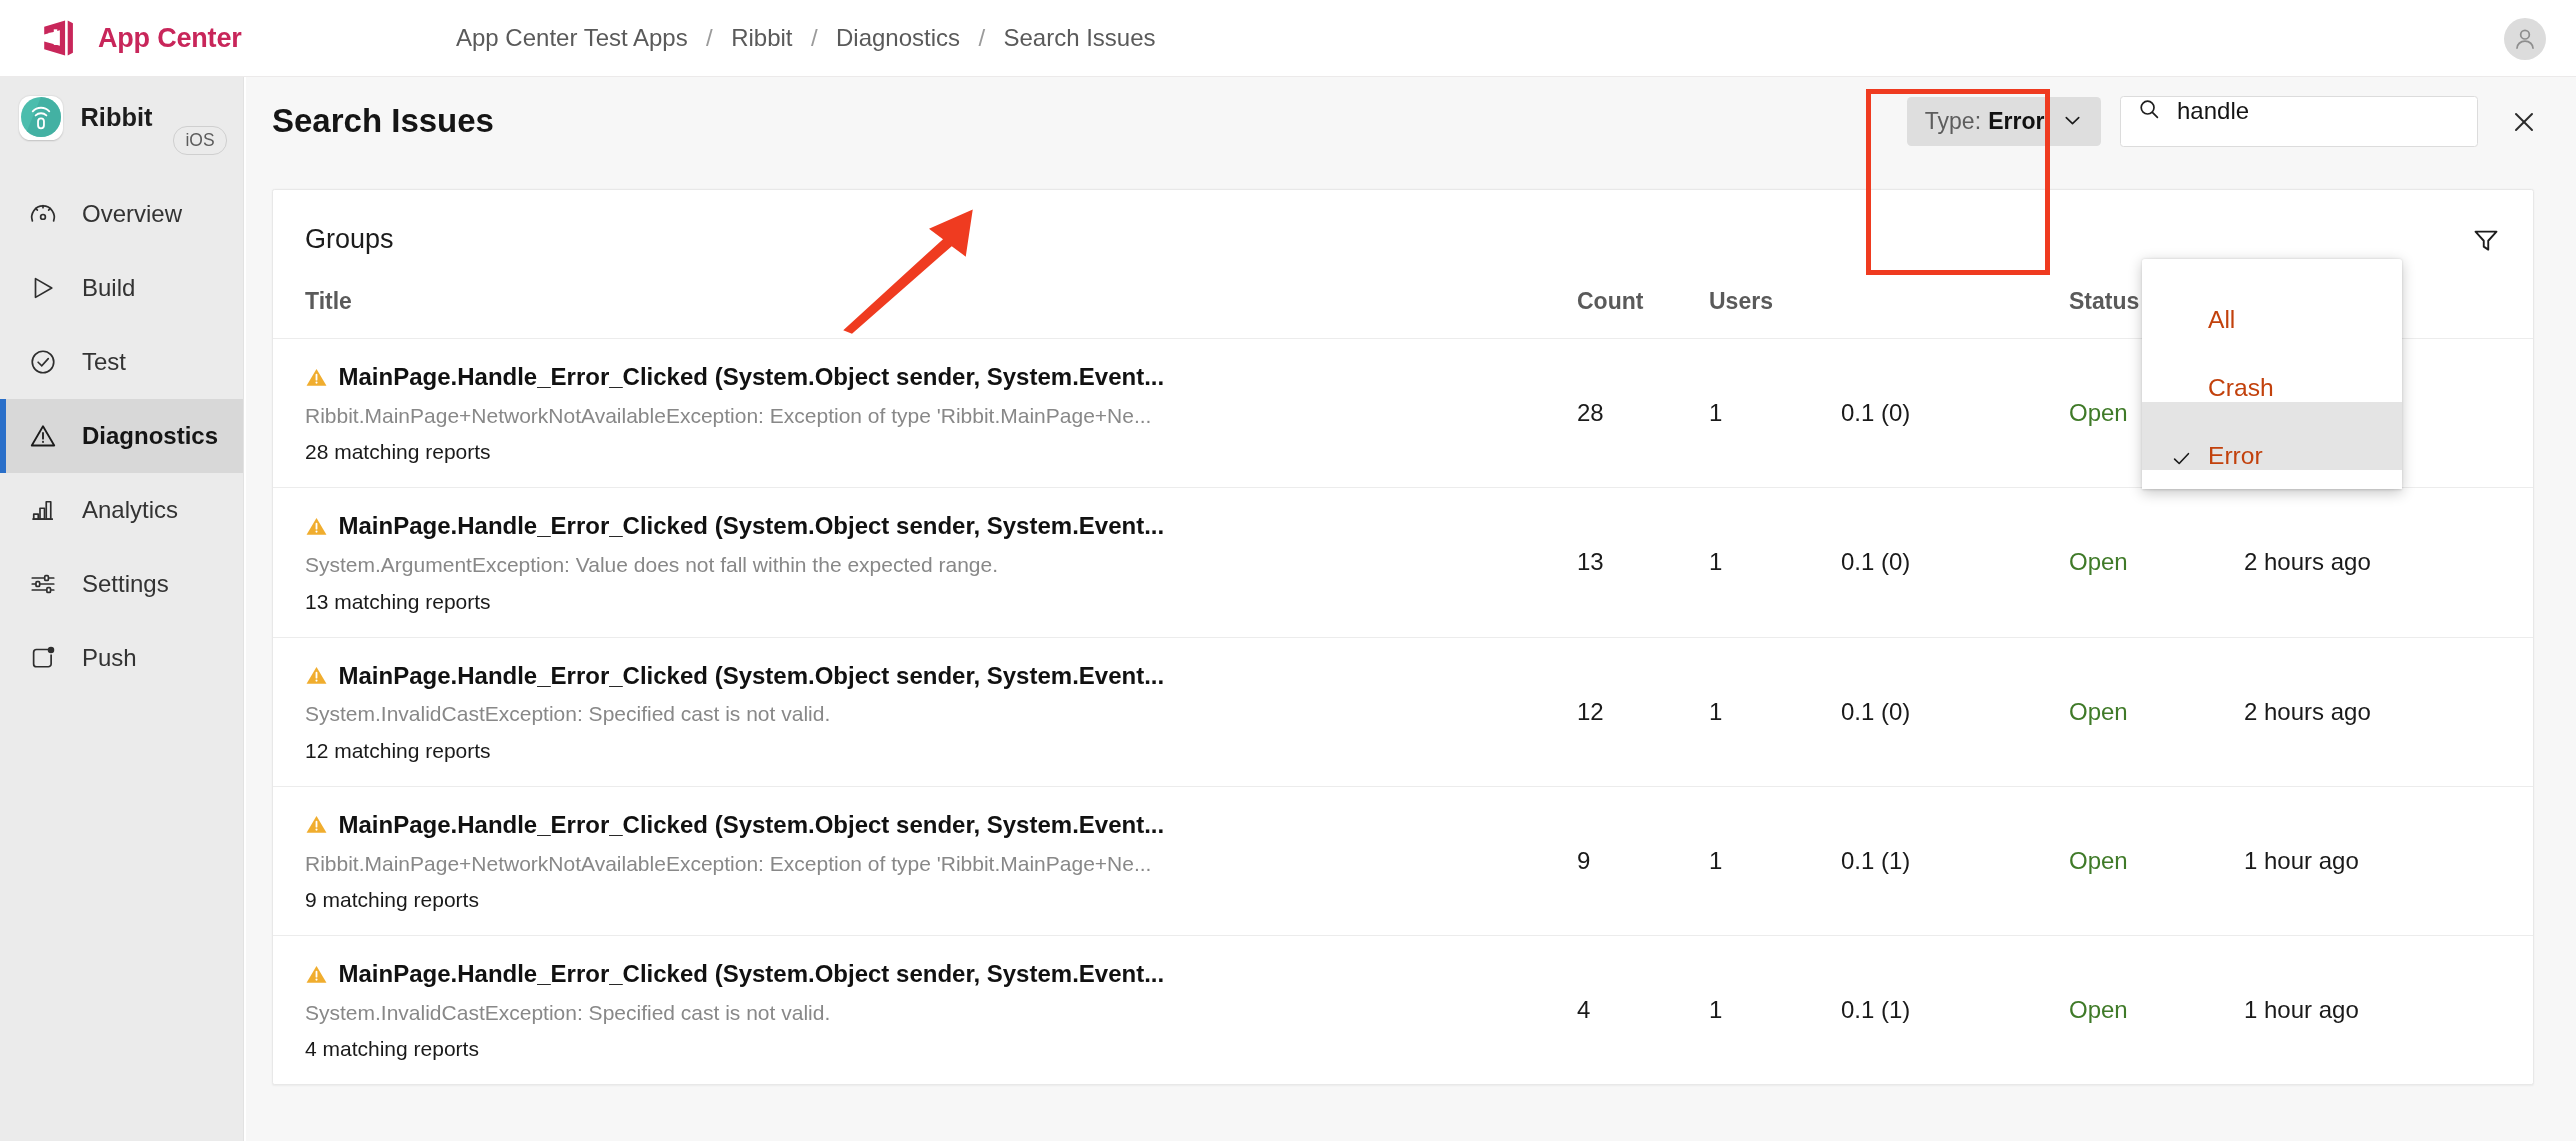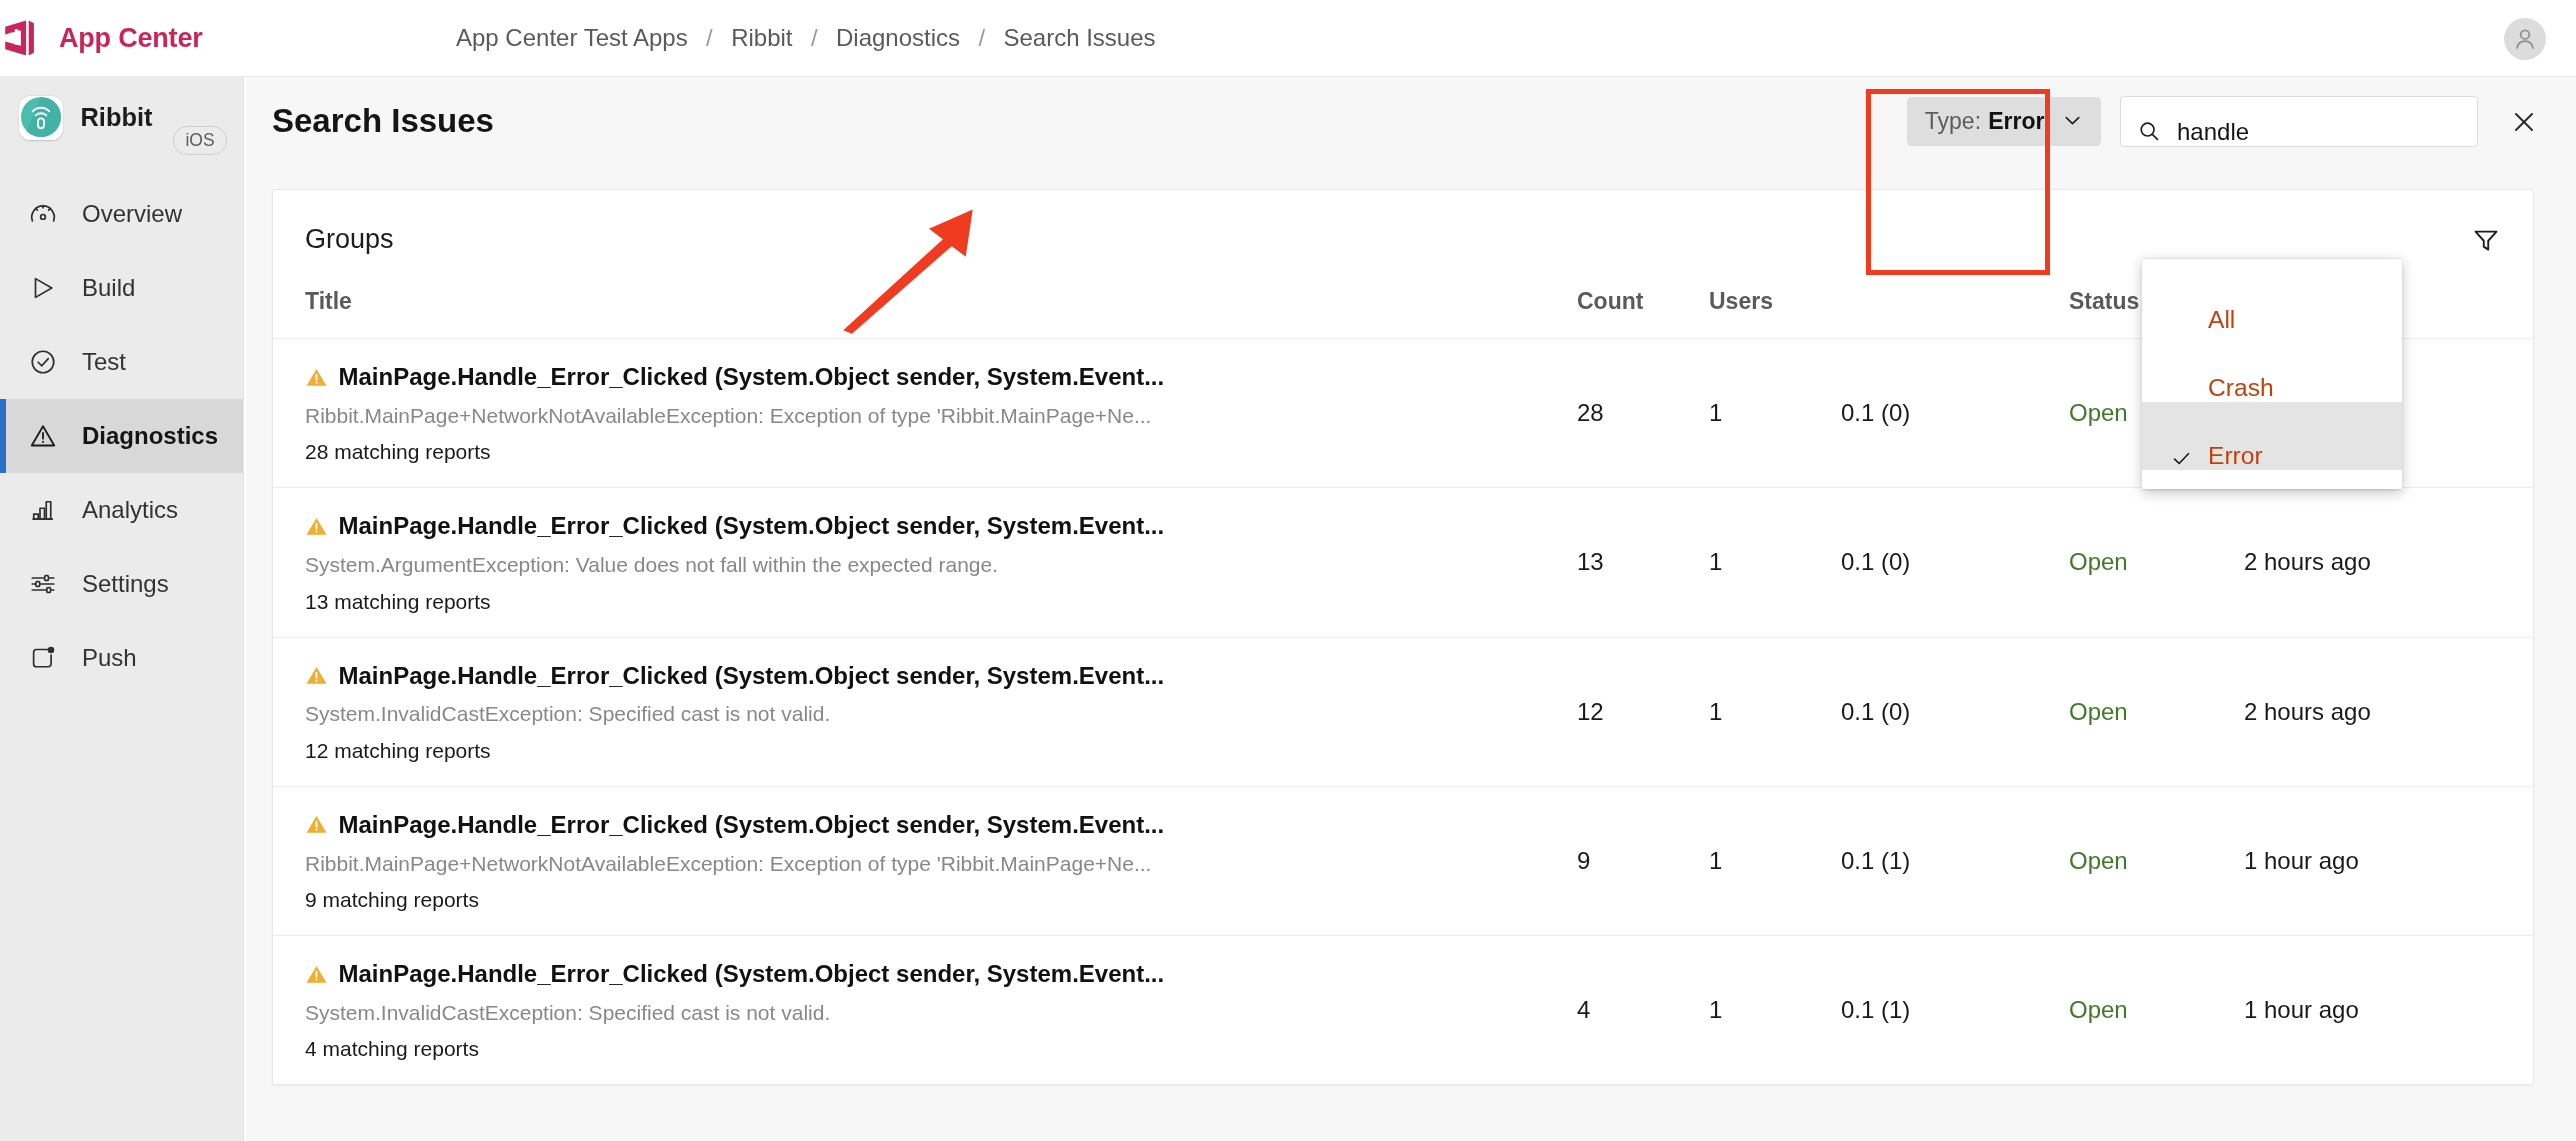--- a/index.html
+++ b/index.html
@@ -12,21 +12,21 @@
   .app { position: relative; width: 2576px; height: 1142px; }
 
   
   .topbar {
     position: absolute; top: 0; left: 0;
     width: 2576px; height: 77px;
     background: #ffffff;
     border-bottom: 1.8px solid #eceaea;
     display: flex; align-items: center;
   }
-  .brand { display: flex; align-items: center; gap: 19px; width: 456px; }
+  .brand { display: flex; align-items: center; gap: 19px; padding-left: 39px; width: 456px; }
   .brand-logo { width: 40px; height: 40px; display:block; }
   .brand-name {
     color: #c8265a; font-size: 27px; font-weight: bold; letter-spacing: -0.2px;
   }
   .breadcrumb {
     display: flex; align-items: center; gap: 0px;
     font-size: 24px; color: #5a5a5a; margin-left: 0px;
   }
   .crumb { white-space: nowrap; }
   .crumb-sep { color: #9b9b9b; padding: 0 18.4px; }
@@ -96,21 +96,21 @@
   .type-select {
     background: #dedede; border: none; border-radius: 4.4px;
     height: 49px; padding: 0 17.5px;
     display: flex; align-items: center; gap: 16px; cursor: pointer;
   }
   .type-select .ts-label { font-size: 23px; color: #5d5d5d; }
   .type-select .ts-value { font-size: 23px; color: #111111; font-weight: bold; margin-left: -8.8px; }
   .search-box {
     background: #ffffff; border: 1.8px solid #dcdcdc; border-radius: 3.5px;
     height: 51px; width: 358px;
-    display: flex; align-items: flex-end; gap: 16px; padding: 0 16px;
+    display: flex; align-items: flex-start; gap: 16px; padding: 0 16px;
   }
   .search-value { font-size: 24px; color: #141414; }
   .close-btn {
     width: 40px; height: 40px; display:flex; align-items:center; justify-content:center;
     cursor: pointer; margin-left: 7px;
   }
 
   
   .dropdown {
     position: absolute; left: 1896px; top: 182px;

